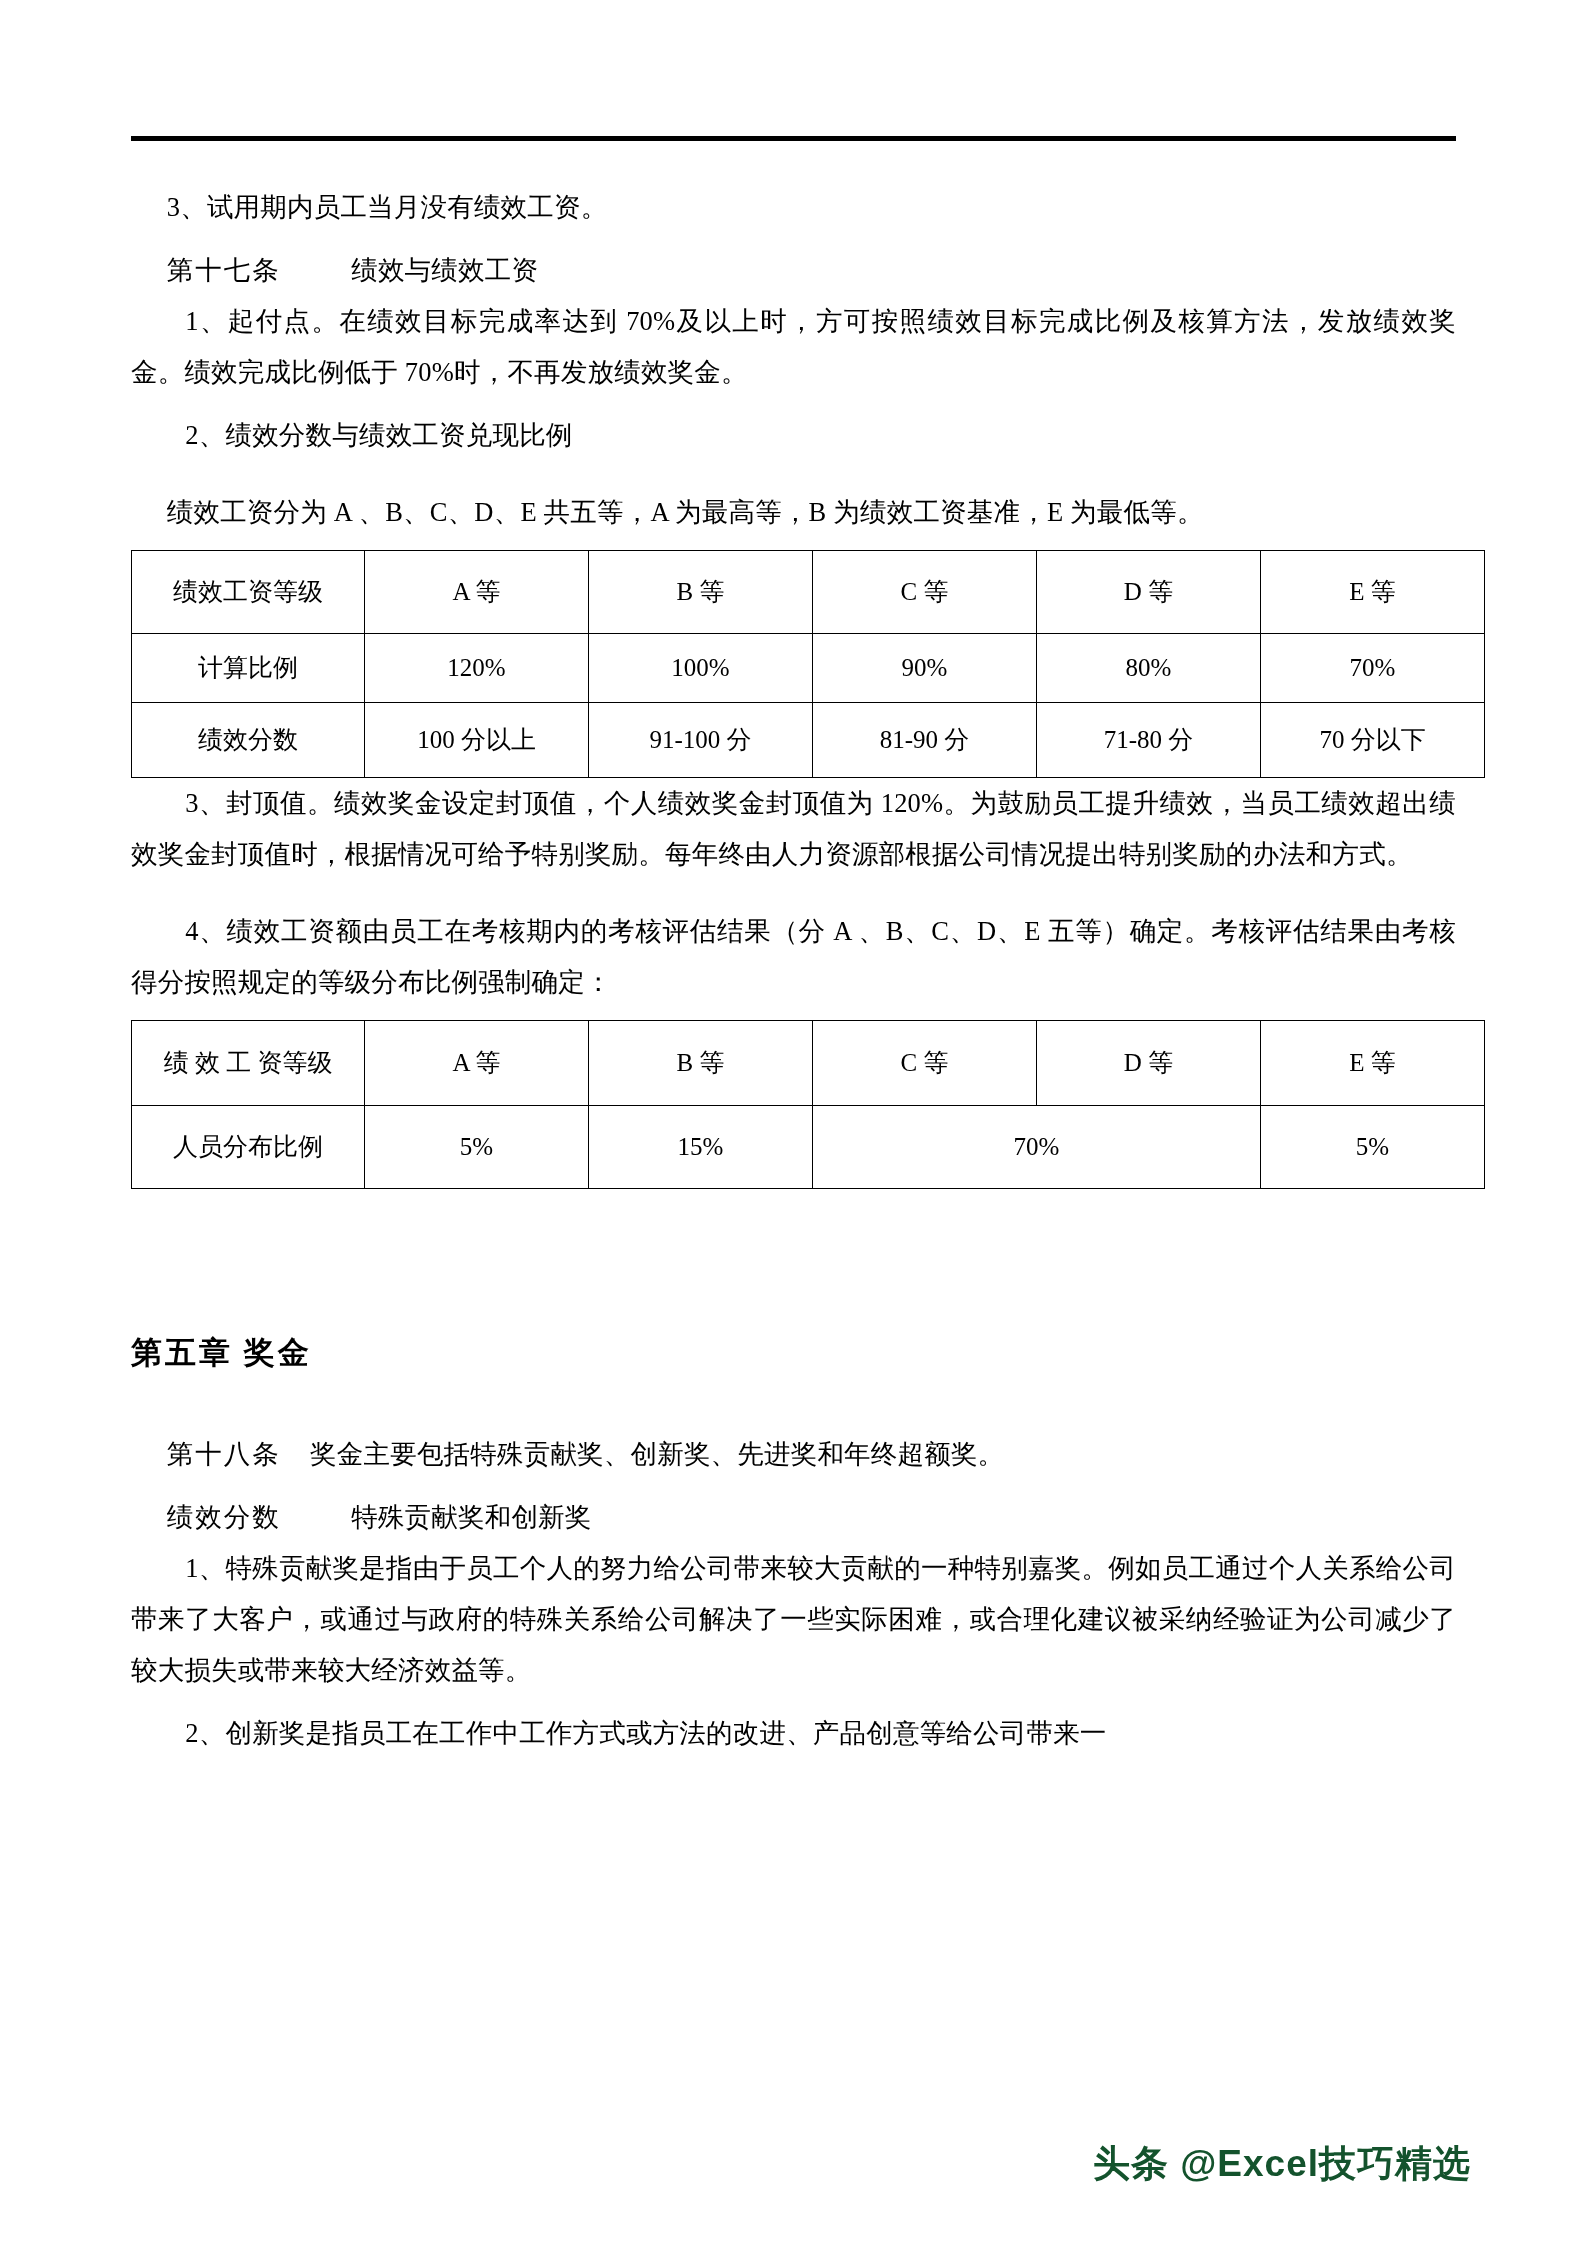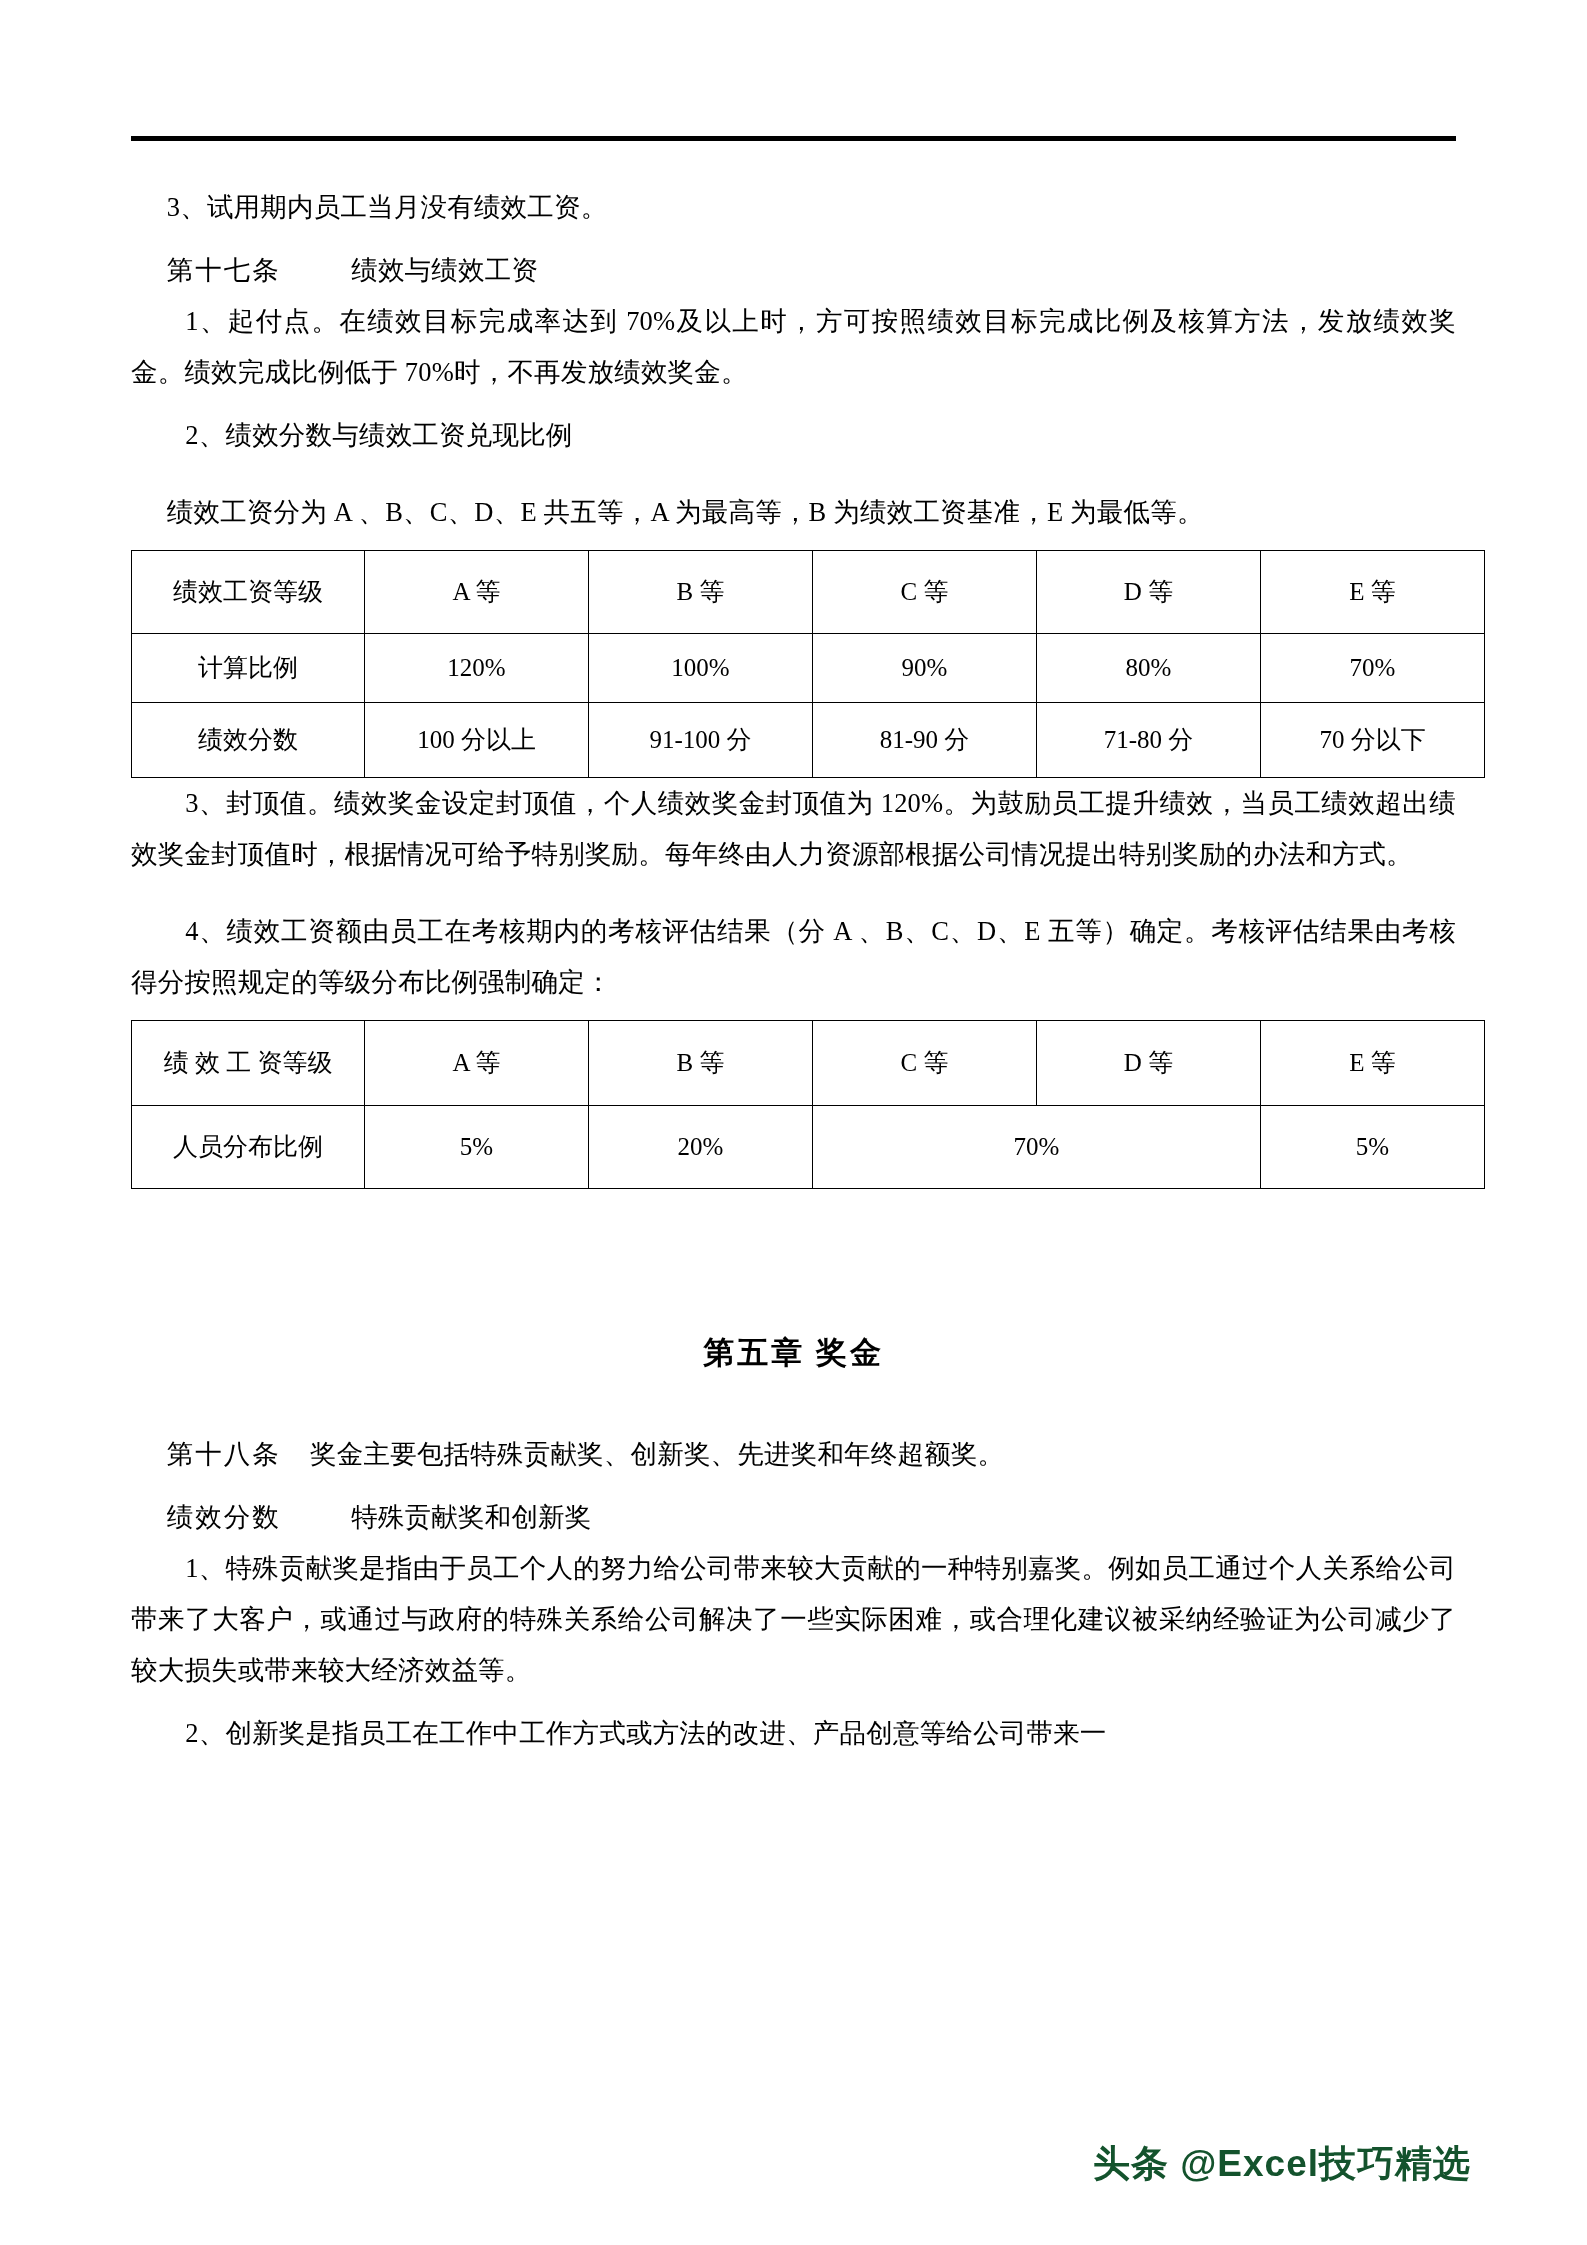--- a/index.html
+++ b/index.html
@@ -49,21 +49,21 @@
   .gap-lg  { height: 46px; }
   .gap-xl  { height: 88px; }
 
   .article-head {
     font-weight: bold;
   }
   .article-head .art-label { font-weight: normal; letter-spacing: 2px; }
   .article-head .art-body  { font-weight: normal; }
 
   .chapter-title {
-    text-align: center;
+    text-align: left;
     font-size: 31px;
     font-weight: bold;
     line-height: 60px;
     letter-spacing: 3px;
   }
 
   
   table.doc-table {
     border-collapse: collapse;
     width: 1325px;
@@ -178,21 +178,21 @@
           <td class="col-first hdr-cell">绩 效 工 资等级</td>
           <td class="col-rest">A 等</td>
           <td class="col-rest">B 等</td>
           <td class="col-rest">C 等</td>
           <td class="col-rest">D 等</td>
           <td class="col-rest">E 等</td>
         </tr>
         <tr class="t2-r1">
           <td class="col-first hdr-cell">人员分布比例</td>
           <td class="col-rest">5%</td>
-          <td class="col-rest">20%</td>
+          <td class="col-rest">15%</td>
           <td colspan="2">70%</td>
           <td class="col-rest">5%</td>
         </tr>
       </tbody>
     </table>
 
     <div class="gap-xl"></div>
     <div class="gap-lg"></div>
 
     <p class="chapter-title">第五章   奖金</p>

